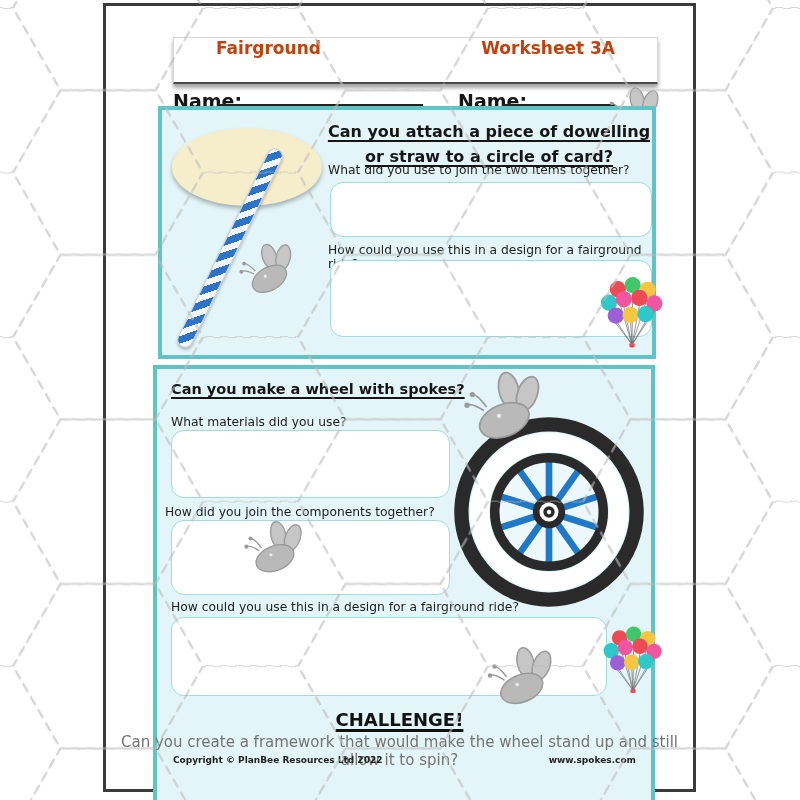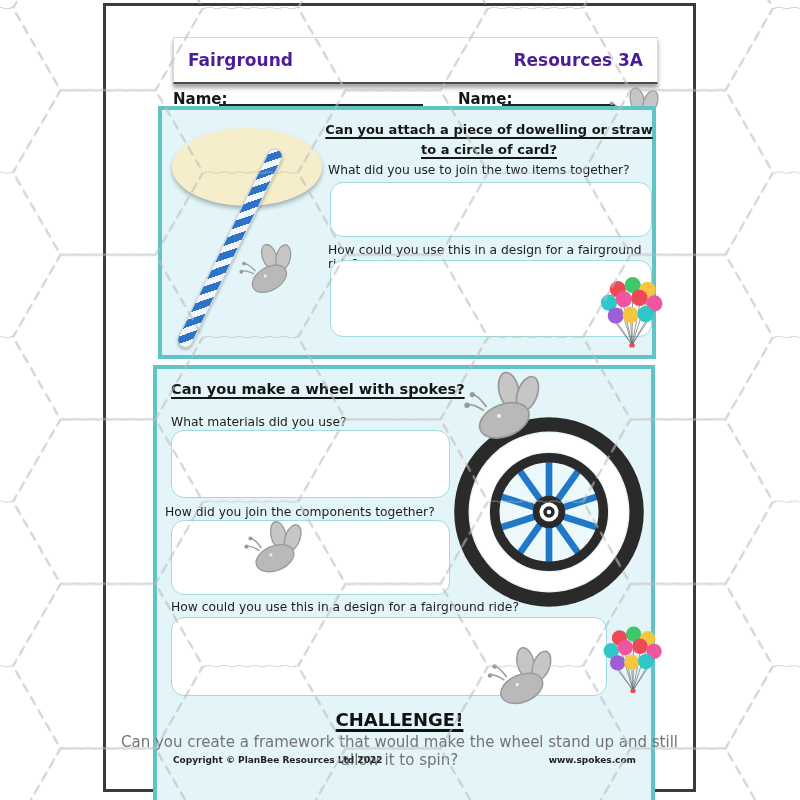--- a/index.html
+++ b/index.html
@@ -6,38 +6,38 @@
   body { font-family:"DejaVu Sans", sans-serif; background:#fff; }
   .canvas { position:relative; width:800px; height:800px; background:#ffffff; overflow:hidden; }
 
   .page { position:absolute; left:103px; top:3px; width:593px; height:789px;
           border:3px solid #3b3b3b; background:#ffffff; }
 
   
   .header-box { position:absolute; left:67px; top:31px; width:485px; height:47px;
                 background:#ffffff; border:1px solid #d8d8d8; border-bottom:2px solid #4a4a4a;
                 box-shadow:0 4px 4px rgba(90,90,90,.55);
-                display:flex; align-items:center; justify-content:space-between;
-                padding:0 14px; font-weight:bold; font-size:17px; color:#4c1d95; }
-
-  .lbl { position:absolute; font-weight:bold; font-size:15px; color:#161616; }
+                display:flex; align-items:flex-start; justify-content:space-between;
+                padding:0 42px; font-weight:bold; font-size:17px; color:#c2410c; }
+
+  .lbl { position:absolute; font-weight:bold; font-size:19px; color:#161616; }
   .fill-line { position:absolute; height:16px; border-bottom:2px solid #222; }
   .name-label { left:67px; top:84px; }
   .name-line  { left:113px; top:84px; width:204px; }
   .date-label { left:352px; top:84px; }
   .date-line  { left:396px; top:84px; width:113px; }
 
   
   .section { position:absolute; border:4px solid #5ec4c6; background:#e3f5f8; }
   .section-1 { left:52px;  top:100px; width:498px; height:253px; }
   .section-2 { left:47px;  top:359px; width:502px; height:440px; }
 
   .sec-title { position:absolute; font-weight:bold; color:#161616;
                text-decoration:underline; text-decoration-thickness:2px; text-underline-offset:3px; }
-  .s1-title { left:160px; top:10px; width:334px; text-align:center; font-size:13px; line-height:1.55; }
+  .s1-title { left:160px; top:10px; width:334px; text-align:center; font-size:16px; line-height:1.55; }
   .s2-title { left:14px; top:12px; font-size:14.5px; }
 
   .question { position:absolute; font-size:12.3px; color:#1d1d1d; }
   .answer-box { position:absolute; background:#ffffff; border:1.5px solid #9fdbdf; border-radius:13px; }
 
   .s1-q1 { left:166px; top:53px; }
   .s1-box1 { left:168px; top:72px; width:322px; height:55px; }
   .s1-q2 { left:166px; top:133px; }
   .s1-box2 { left:168px; top:150px; width:322px; height:77px; }
 
@@ -128,21 +128,21 @@
       <path d="M -95,0 L -47.5,-82.3 L 47.5,-82.3 L 95,0 L 47.5,82.3 L -47.5,82.3 Z" fill="none" stroke="#bdbdbd" stroke-width="2.2" stroke-dasharray="8 7"></path>
     </g>
   </defs>
 </svg>
 
 <div class="canvas">
   <div class="page">
 
     <div class="header-box">
       <span>Fairground</span>
-      <span>Resources 3A</span>
+      <span>Worksheet 3A</span>
     </div>
 
     <span class="lbl name-label">Name:</span>
     <span class="fill-line name-line"></span>
     <span class="lbl date-label">Name:</span>
     <span class="fill-line date-line"></span>
 
     <svg class="bee bee-date" viewBox="0 0 100 90">
         <use href="#bee-shape"></use>
       </svg>

